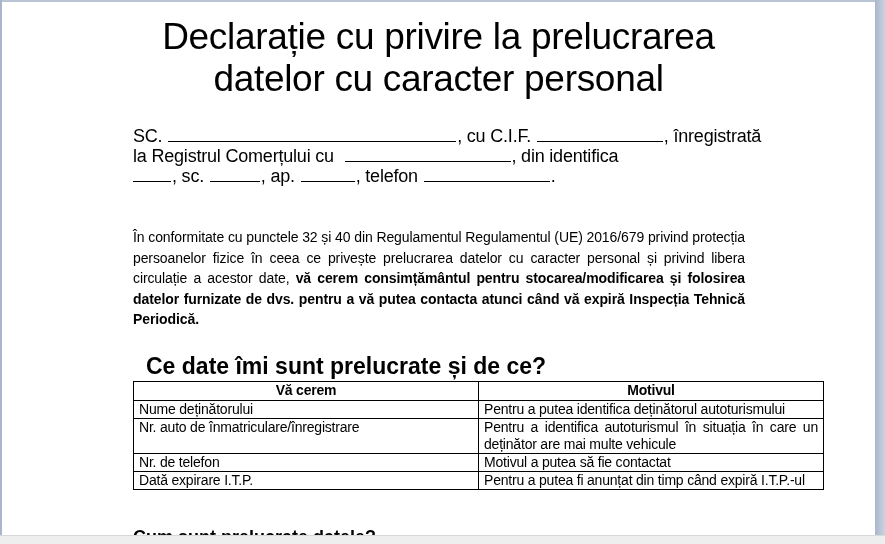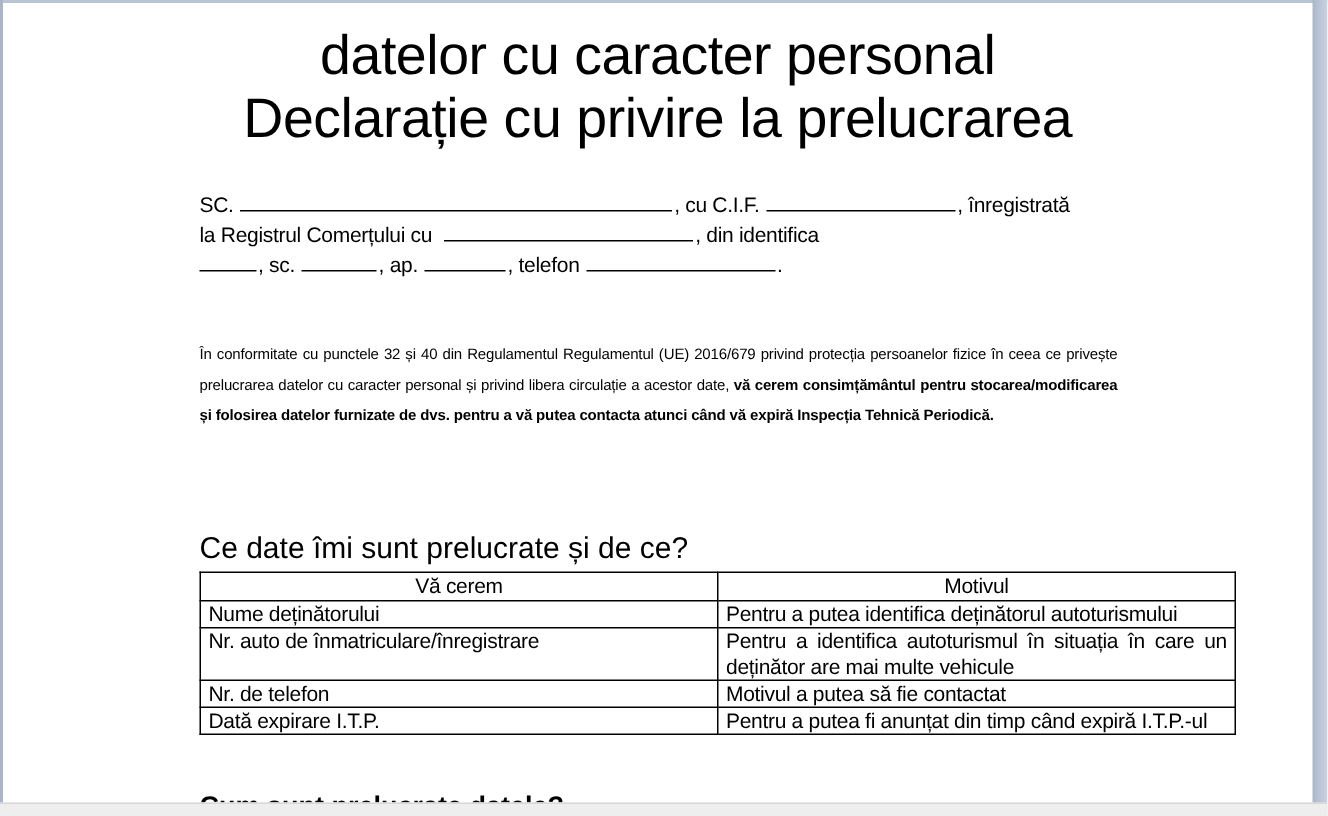--- a/index.html
+++ b/index.html
@@ -20,60 +20,60 @@
 
   .title {
     position: absolute; left: 0; top: 14px; width: 873px;
     text-align: center; font-size: 37px; line-height: 42px; font-weight: normal;
     letter-spacing: -0.3px;
   }
   .title div { white-space: nowrap; }
 
   .form-block {
     position: absolute; left: 131px; top: 124px; width: 612px;
-    font-size: 14px; line-height: 20px; letter-spacing: -0.2px;
+    font-size: 18px; line-height: 20px; letter-spacing: -0.2px;
   }
   .form-line { white-space: nowrap; height: 20px; }
   .blank { display: inline-block; border-bottom: 1px solid #000; height: 14px; vertical-align: baseline; margin: 0 1px; }
 
   .para {
     position: absolute; left: 131px; top: 225px; width: 612px;
-    font-size: 10px; line-height: 20.5px; text-align: justify; letter-spacing: -0.1px;
+    font-size: 14px; line-height: 20.5px; text-align: justify; letter-spacing: -0.1px;
   }
   .para b { font-weight: bold; }
 
   .section-heading {
-    position: absolute; left: 131px; top: 353px; font-size: 20px; font-weight: normal; line-height: 22px;
+    position: absolute; left: 144px; top: 353px; font-size: 23px; font-weight: bold; line-height: 22px;
     white-space: nowrap;
   }
 
   table.data {
     position: absolute; left: 131px; top: 379px; width: 691px;
     border-collapse: collapse; font-size: 14px; line-height: 17px; letter-spacing: -0.2px;
   }
   table.data th, table.data td { border: 1px solid #000; padding: 0 5px; vertical-align: top; }
-  table.data th { font-weight: normal; text-align: center; height: 18px; }
+  table.data th { font-weight: bold; text-align: center; height: 18px; }
   table.data td.c1 { width: 334px; }
   table.data td.c2 { text-align: justify; margin-top: 14px; }
 
   .cut-heading {
     position: absolute; left: 131px; top: 524px; font-size: 18px; font-weight: bold; white-space: nowrap; line-height: 22px;
   }
 </style>
 </head>
 <body>
 
 <div class="frame-top"></div>
 <div class="frame-left"></div>
 
 <div class="page">
 
   <div class="title">
+    <div>Declarație cu privire la prelucrarea</div>
     <div>datelor cu caracter personal</div>
-    <div>Declarație cu privire la prelucrarea</div>
   </div>
 
   <div class="form-block">
     <div class="form-line">
       <span>SC.</span>
       <span class="blank" style="width:288px"></span><span>, cu C.I.F.</span>
       <span class="blank" style="width:126px"></span><span>, înregistrată</span>
     </div>
     <div class="form-line">
       <span>la Registrul Comerțului cu</span>

